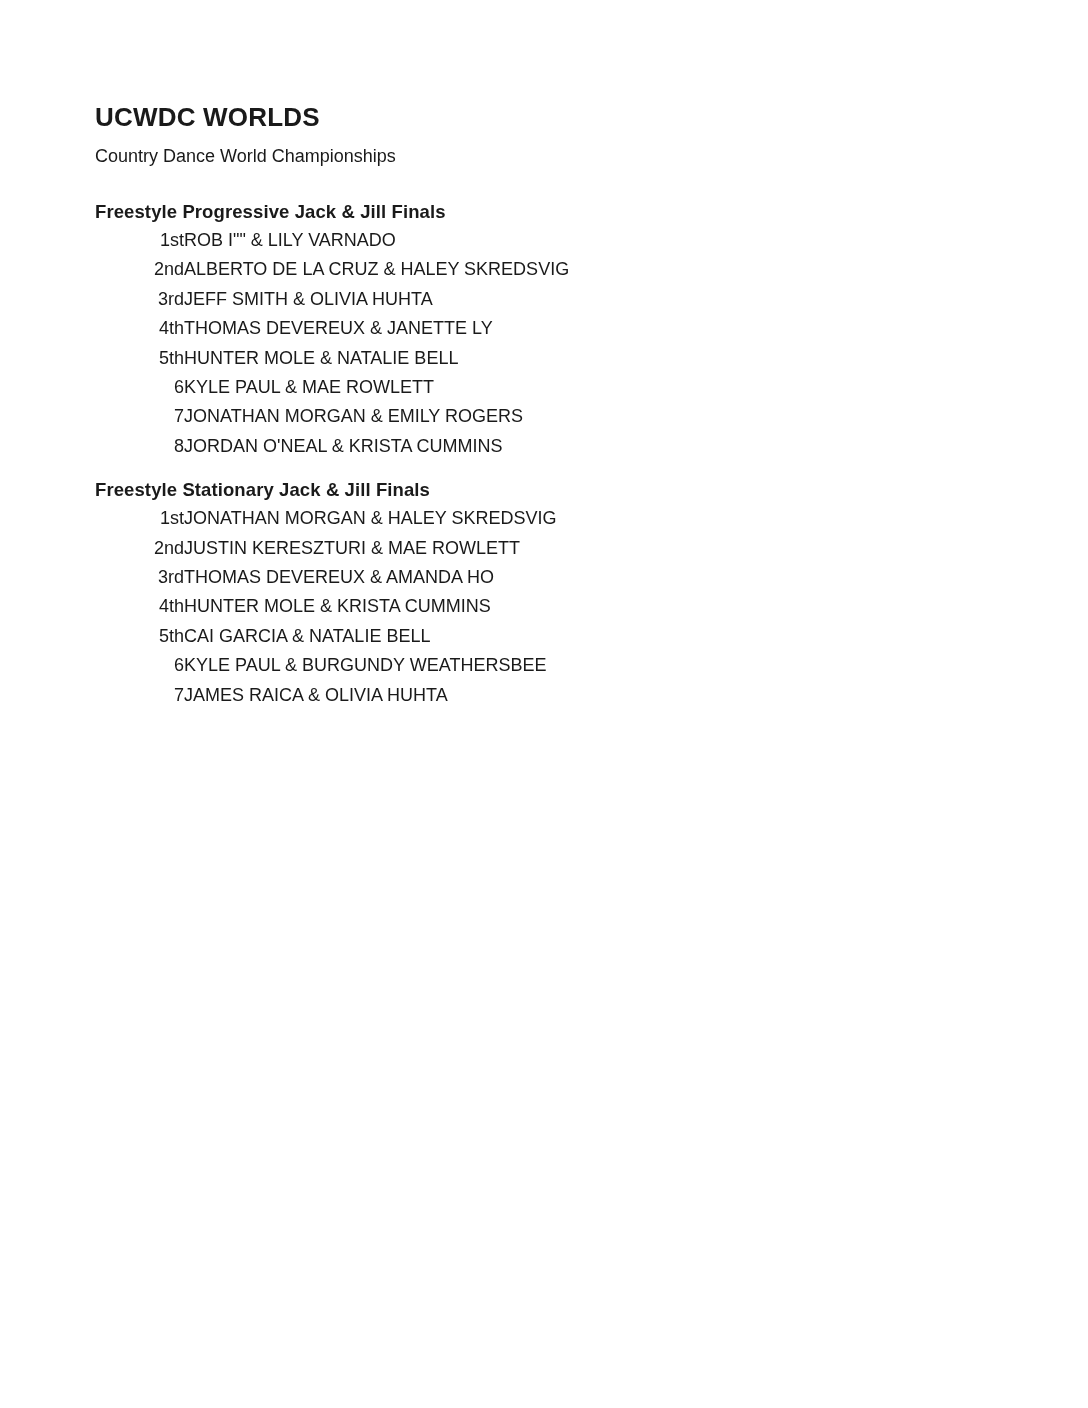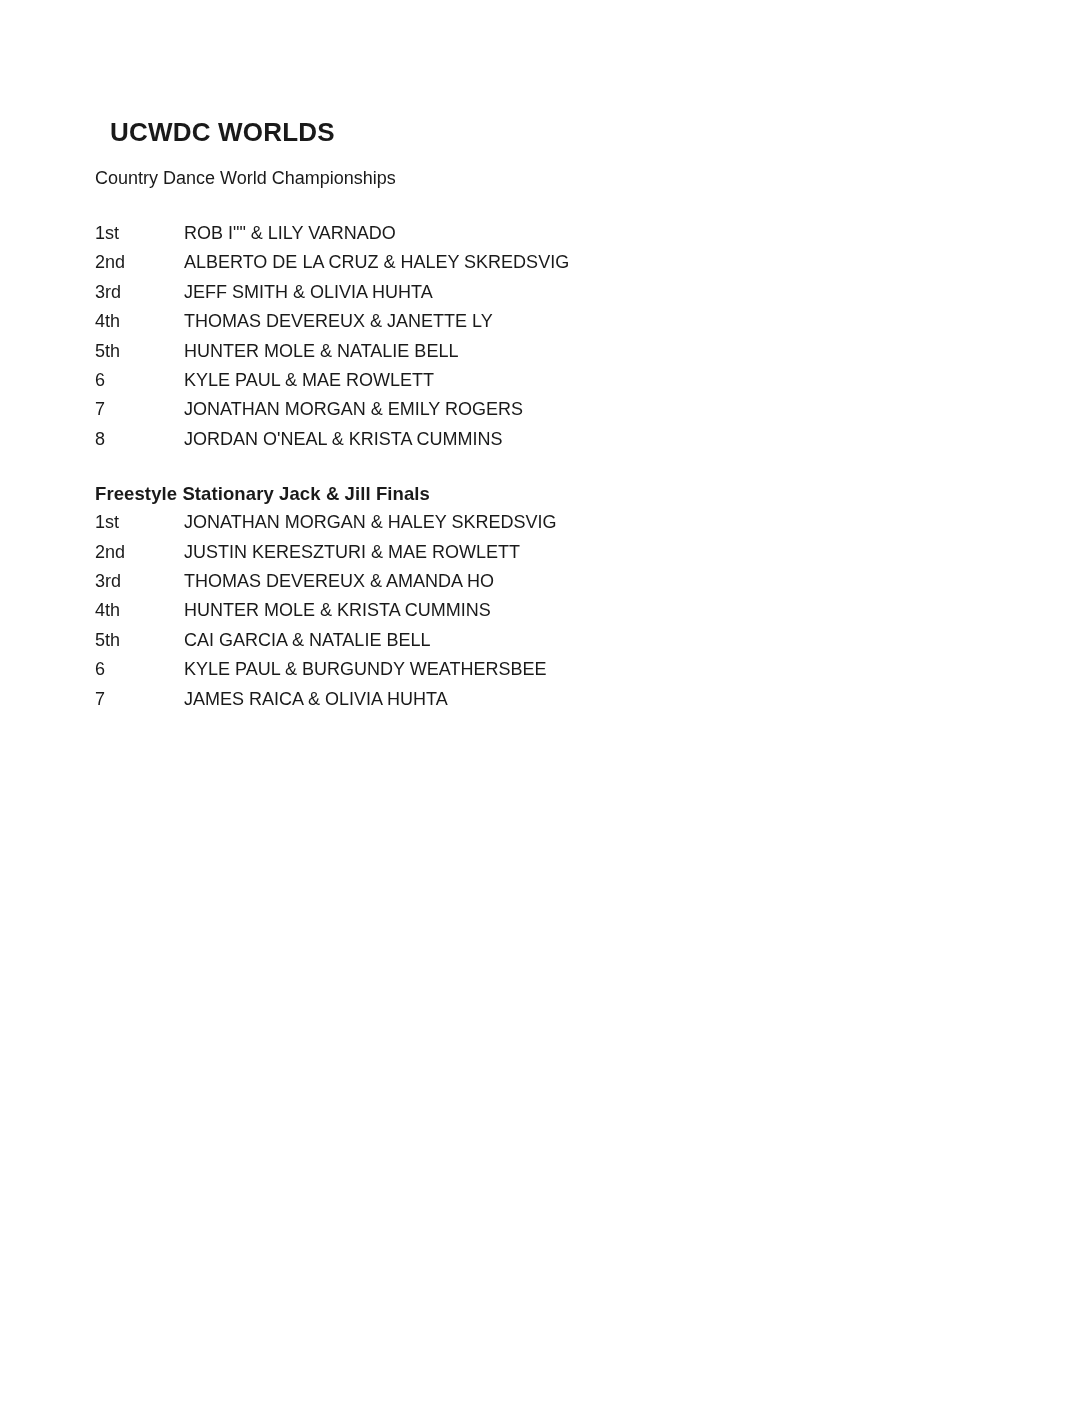--- a/index.html
+++ b/index.html
@@ -19,67 +19,69 @@
   .content {
     position: absolute;
     left: 95px;
     top: 100px;
     width: 900px;
   }
   .title {
     font-size: 26px;
     font-weight: 700;
     line-height: 34px;
-    margin: 15px;
+    margin: 0;
     letter-spacing: 0.2px;
   }
   .subtitle {
     font-size: 18px;
     line-height: 29px;
     margin: 0;
   }
   .subtitle.first {
     margin-top: 8px;
   }
   .section {
-    margin-top: 25px;
+    margin-top: 14px;
   }
   .section:first-of-type {
     margin-top: 26px;
   }
   .section-heading {
     font-size: 18.5px;
     font-weight: 700;
     line-height: 29px;
     margin: 0;
     letter-spacing: 0.1px;
   }
   .row {
     display: flex;
     font-size: 18px;
     line-height: 29.4px;
     white-space: nowrap;
   }
   .place {
     width: 89px;
     flex: 0 0 89px;
+    text-align: right;
   }
   .names {
     flex: 1 1 auto;
   }
 </style>
 </head>
 <body>
 
 <div class="page">
   <div class="content">
     <h1 class="title">UCWDC WORLDS</h1>
     <p class="subtitle first">Country Dance World Championships</p>
     <div id="sections">
   <section class="section">
+    <h2 class="section-heading">Freestyle Progressive Jack &amp; Jill Finals</h2>
     <div class="rows">
   <div class="row">
     <span class="place">1st</span>
     <span class="names">ROB I"" &amp; LILY VARNADO</span>
   </div>
 
   <div class="row">
     <span class="place">2nd</span>
     <span class="names">ALBERTO DE LA CRUZ &amp; HALEY SKREDSVIG</span>
   </div>

